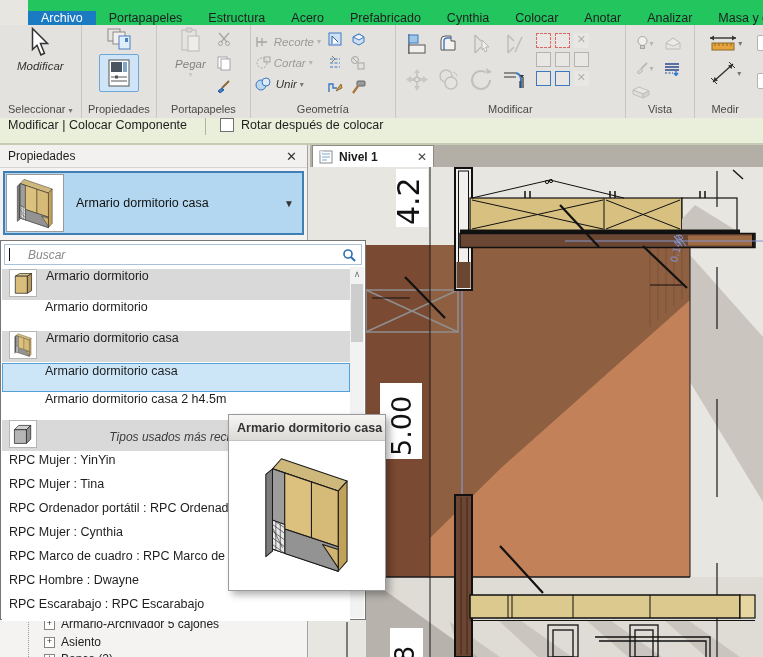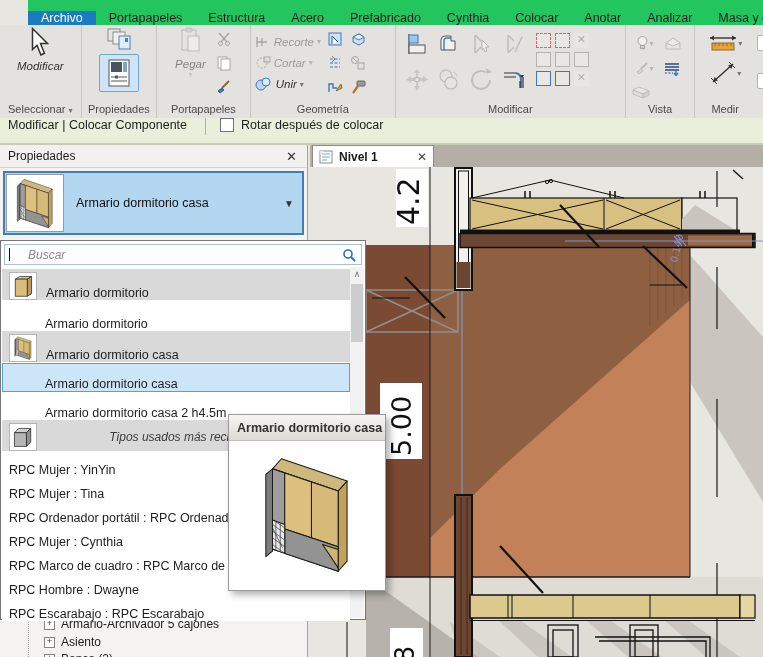--- a/index.html
+++ b/index.html
@@ -67,21 +67,21 @@
   .dd{position:absolute;left:0;top:240px;width:366px;height:380px;background:#fff;border:1px solid #767676;
       box-sizing:border-box;z-index:5;}
   .ddsearch{position:absolute;left:3px;top:3px;width:358px;height:21px;border:1px solid #a9c2d8;background:#fff;
             box-sizing:border-box;display:flex;align-items:center;}
   .ddsearch .cursorline{width:1px;height:13px;background:#111;margin-left:4px;}
   .ddsearch .ph{font-size:12px;font-style:italic;color:#8a8a8a;margin-left:18px;flex:1;}
   .ddscroll{position:absolute;right:1px;top:26px;width:14px;bottom:1px;background:#f2f2f2;}
   .ddscroll .chev{height:15px;text-align:center;font-size:9px;color:#777;line-height:15px;}
   .ddscroll .sthumb{position:absolute;left:1px;top:17px;width:12px;height:58px;background:#cdcdcd;}
   .ddlist{position:absolute;left:1px;top:27px;right:15px;bottom:1px;}
-  .row{position:absolute;left:0;right:0;display:flex;align-items:flex-end;font-size:12.5px;color:#1e1e1e;box-sizing:border-box;}
+  .row{position:absolute;left:0;right:0;display:flex;align-items:flex-start;font-size:12.5px;color:#1e1e1e;box-sizing:border-box;}
   .row.fam{background:#d9d9d9;}
   .row .fthumb{width:26px;height:26px;background:#fff;border:1px solid #b5b5b5;margin-left:7px;margin-right:9px;
                display:flex;align-items:center;justify-content:center;flex:none;}
   .row.type{padding-left:43px;}
   .row.sel{background:#cde6f7;border:1px solid #56a0d8;padding-left:42px;}
   .row.rpc{padding-left:7px;background:#fff;}
   .divlbl{position:absolute;left:0;right:0;text-align:center;font-style:italic;font-size:12px;color:#3c3c3c;}
   
   .tip{position:absolute;left:228px;top:414px;width:158px;height:177px;background:#fff;border:1px solid #9a9a9a;
        box-shadow:4px 4px 7px rgba(0,0,0,.3);z-index:6;box-sizing:border-box;}

